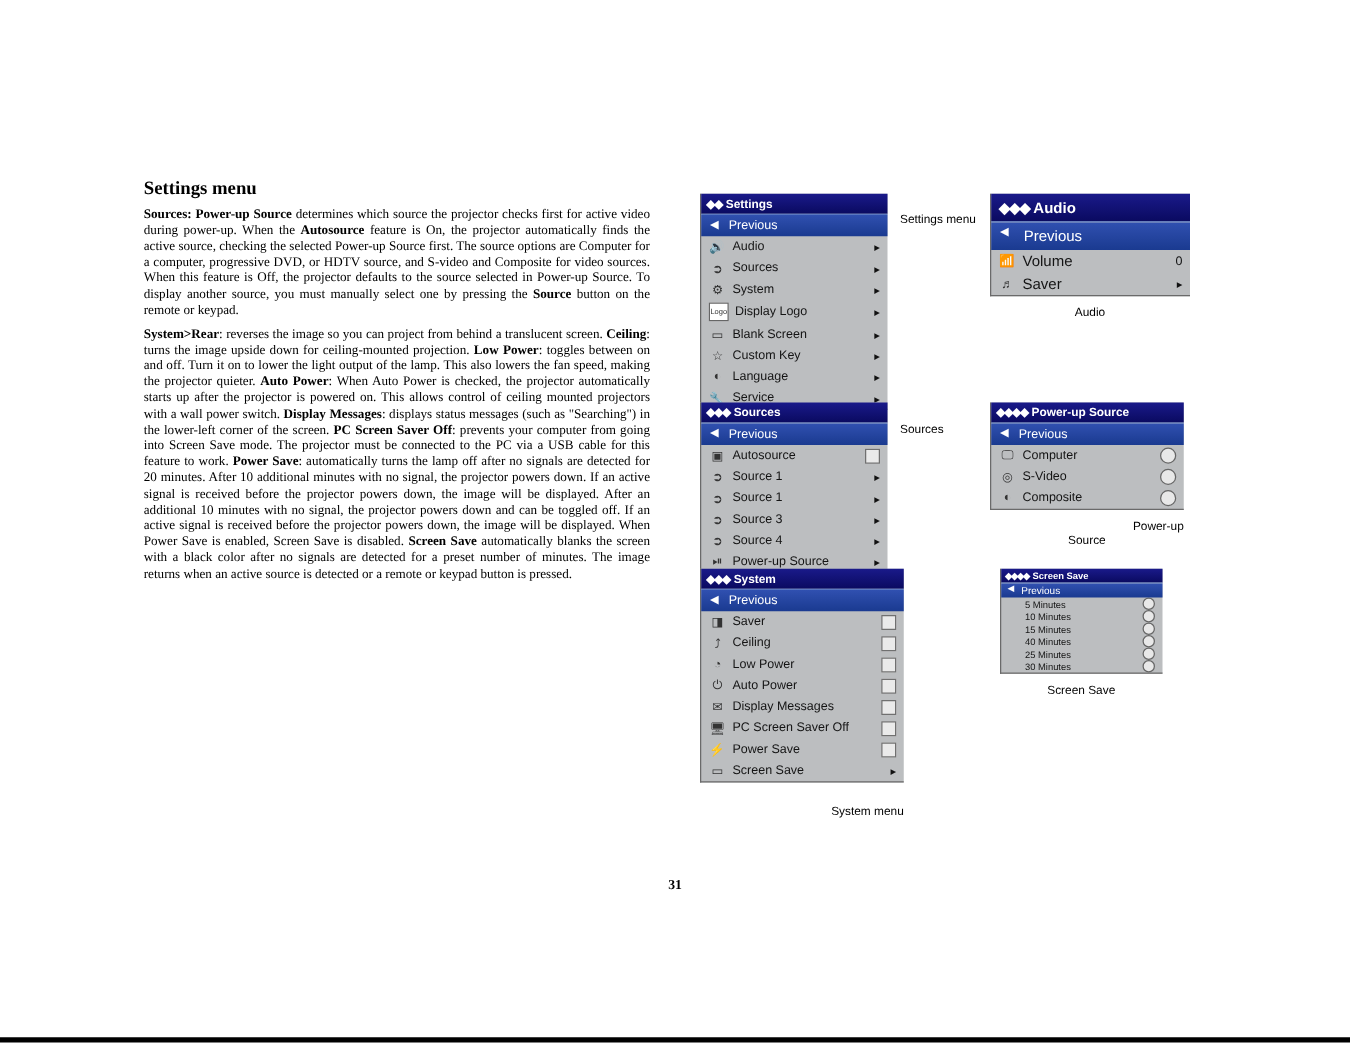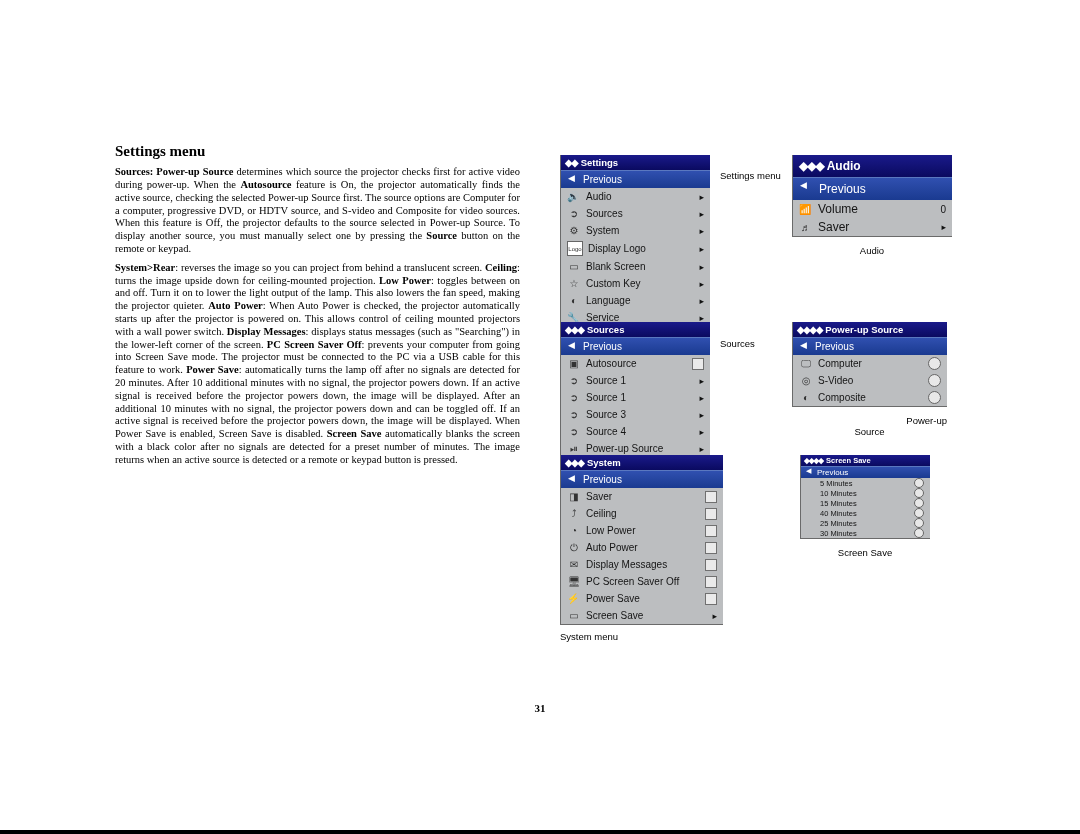--- a/index.html
+++ b/index.html
@@ -344,21 +344,21 @@
               <span class="lbl">Power Save</span>
               <span class="check"></span>
             </li>
             <li>
               <span class="ic">▭</span>
               <span class="lbl">Screen Save</span>
               <span class="arrow">▸</span>
             </li>
           </ul>
       </div>
-      <div class="caption" style="text-align:left; margin-top:6px;">System menu</div>
+      <div class="caption" style="text-align:right; margin-top:18px;">System menu</div>
     </div>
 
     <div style="position:absolute; left:240px; top:300px;">
       <div class="menu tiny" style="width:130px;">
         <div class="title">
             <span class="diamonds">◆◆◆◆</span> 
             <span>Screen Save</span>
           </div>
         <div class="prev">Previous</div>
         <ul>

